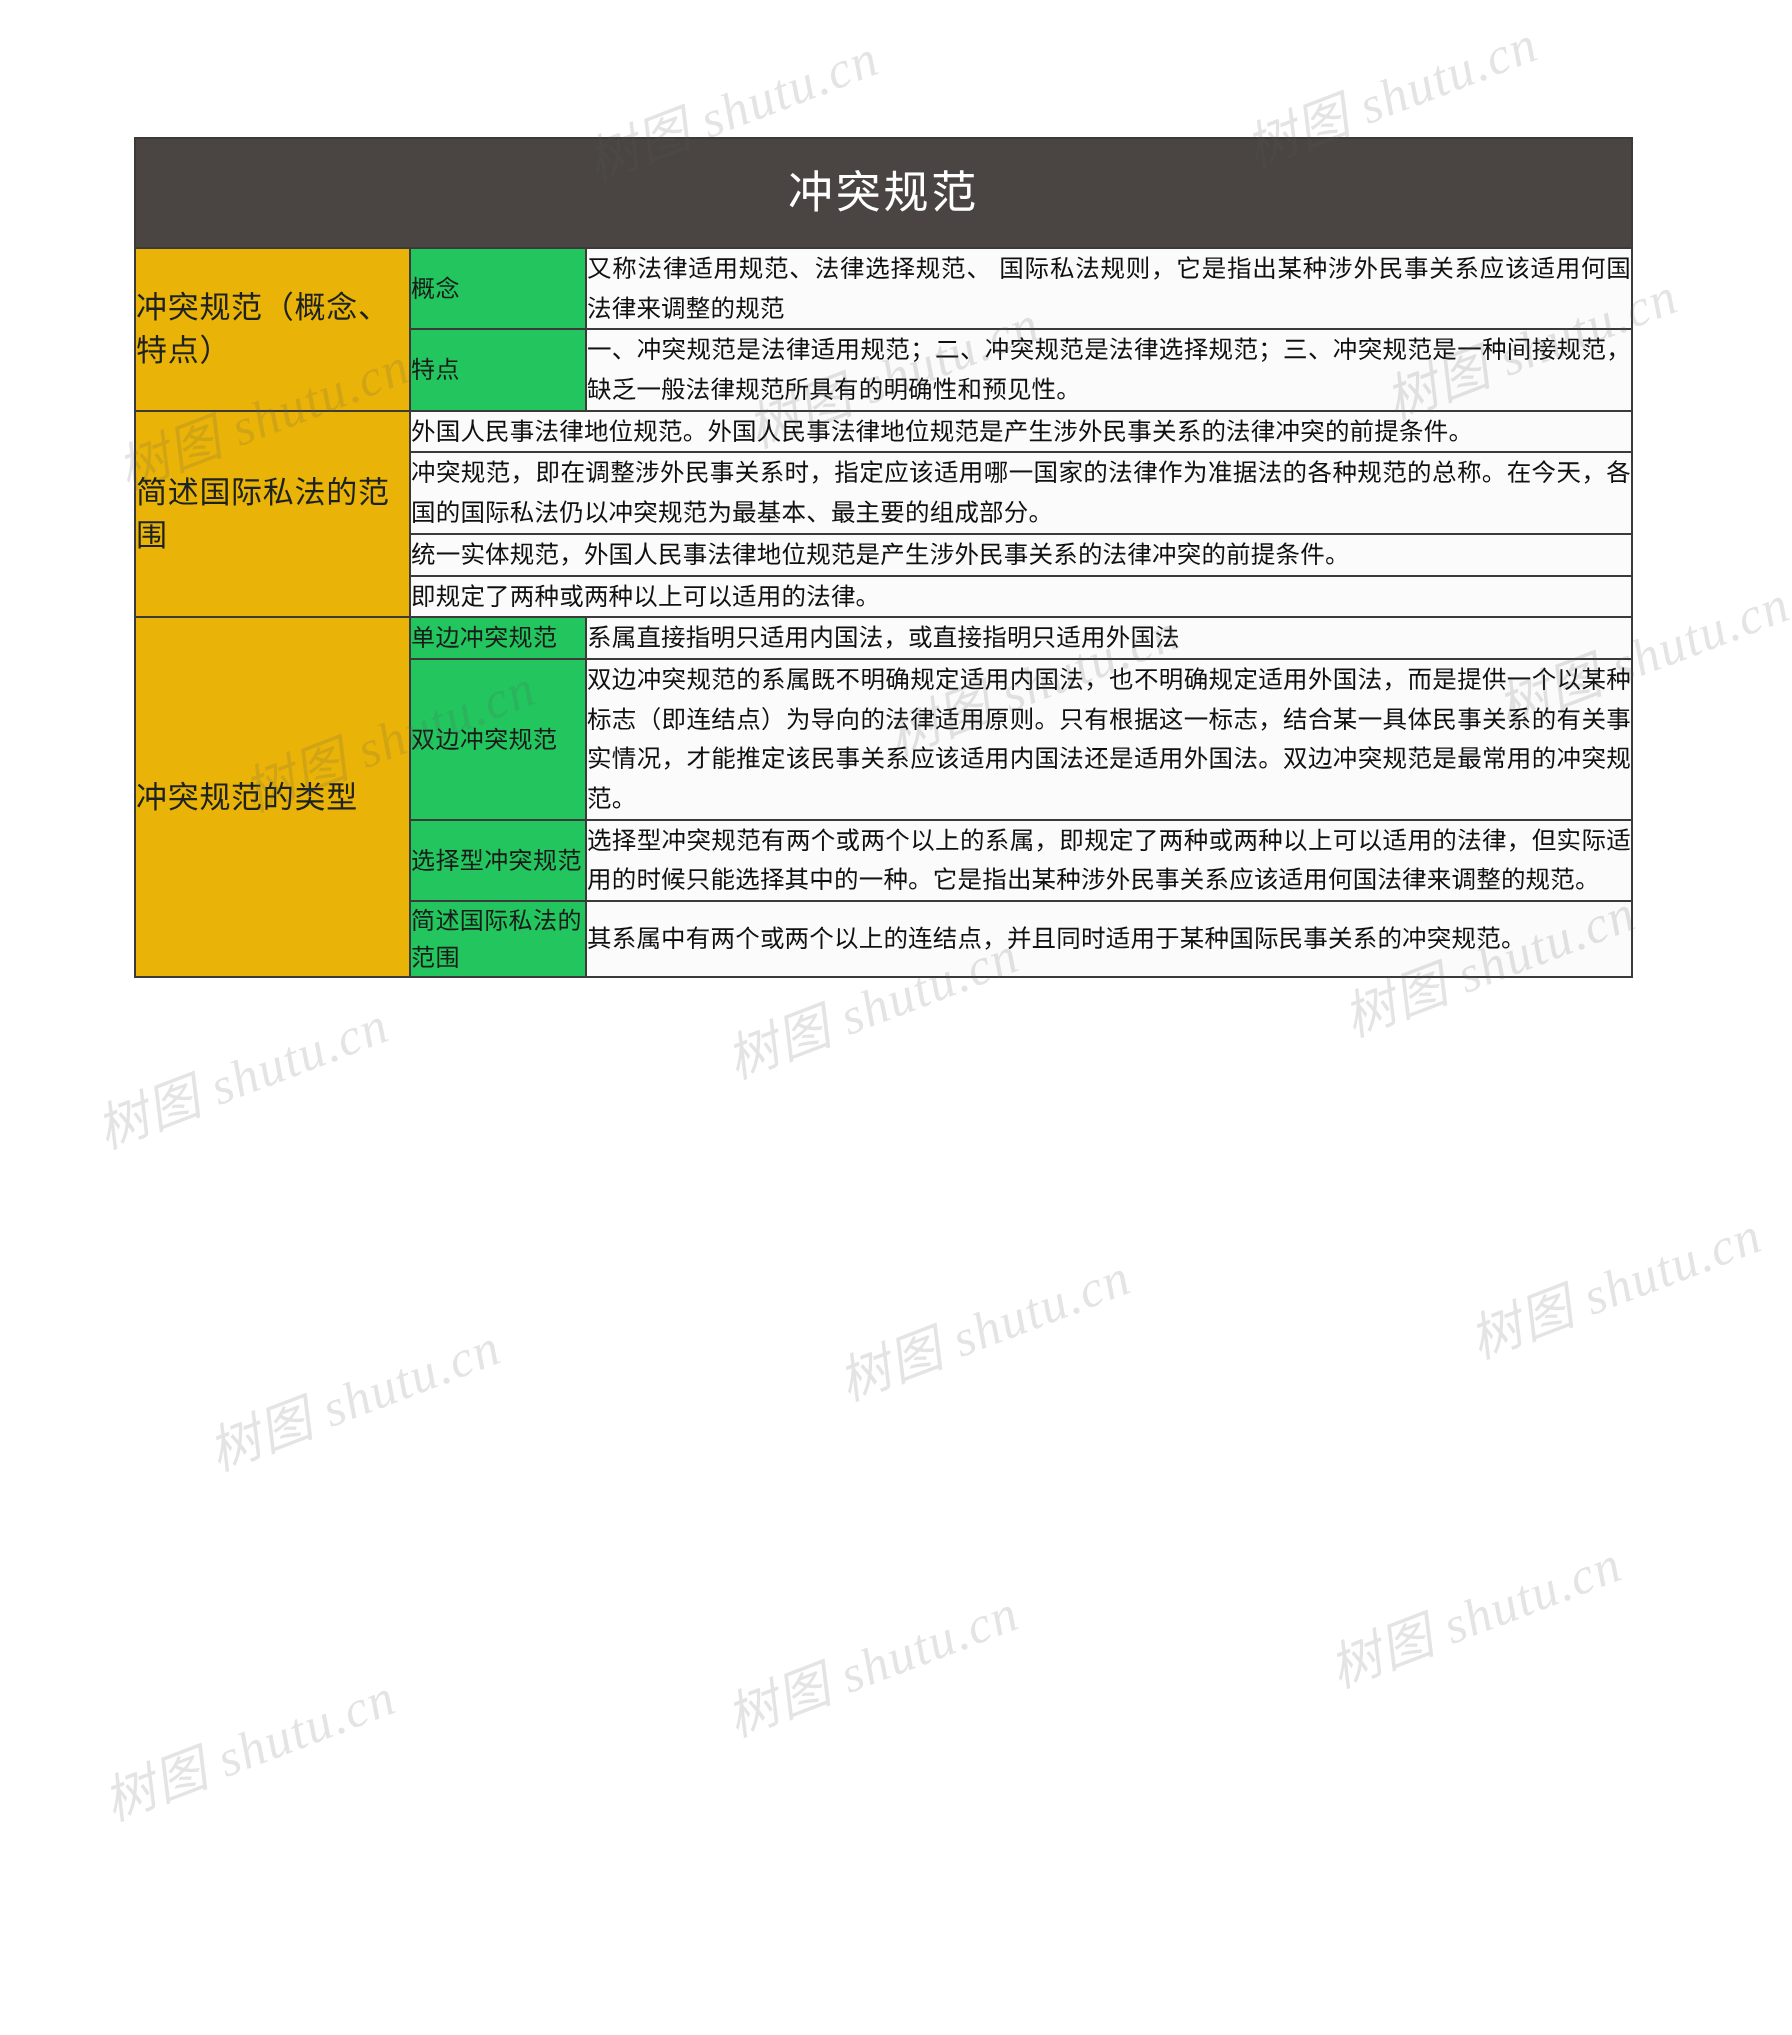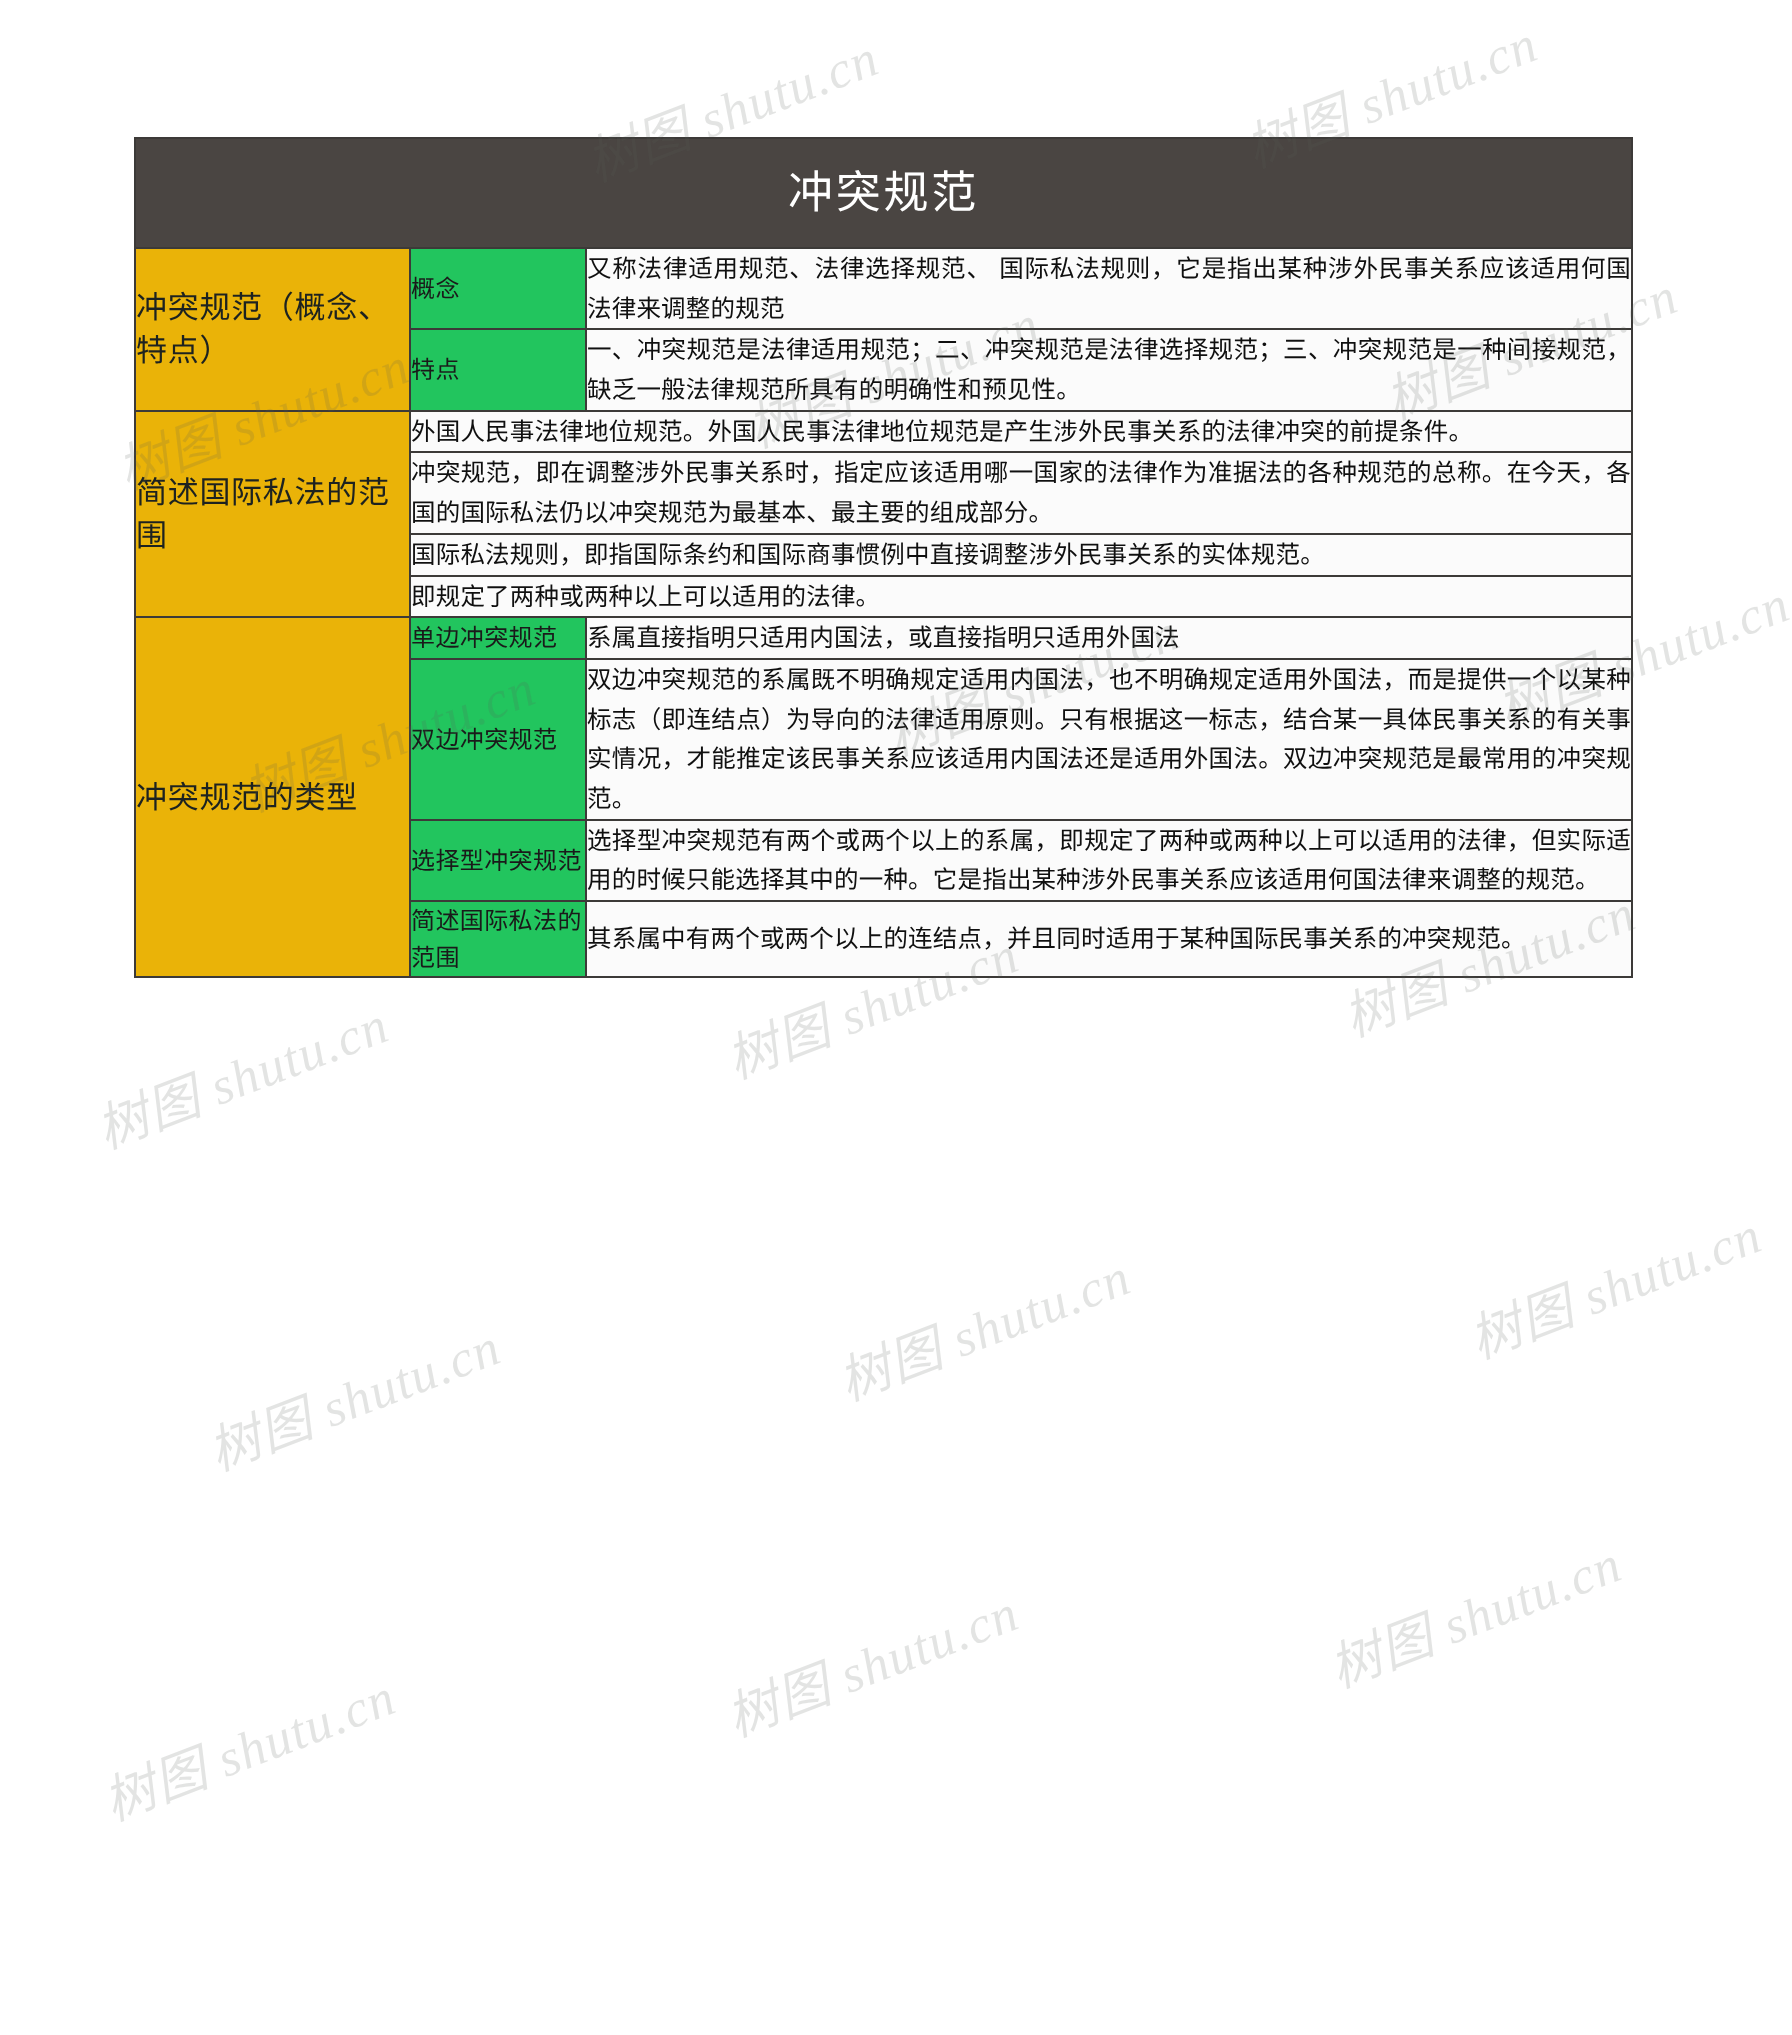--- a/index.html
+++ b/index.html
@@ -151,21 +151,21 @@
       </tr>
 
       <tr>
         <td class="branch-cell" rowspan="4">简述国际私法的范围</td>
         <td class="leaf-cell" colspan="2">外国人民事法律地位规范。外国人民事法律地位规范是产生涉外民事关系的法律冲突的前提条件。</td>
       </tr>
       <tr>
         <td class="leaf-cell" colspan="2">冲突规范，即在调整涉外民事关系时，指定应该适用哪一国家的法律作为准据法的各种规范的总称。在今天，各国的国际私法仍以冲突规范为最基本、最主要的组成部分。</td>
       </tr>
       <tr>
-        <td class="leaf-cell" colspan="2">国际私法规则，即指国际条约和国际商事惯例中直接调整涉外民事关系的实体规范。</td>
+        <td class="leaf-cell" colspan="2">统一实体规范，外国人民事法律地位规范是产生涉外民事关系的法律冲突的前提条件。</td>
       </tr>
       <tr>
         <td class="leaf-cell" colspan="2">即规定了两种或两种以上可以适用的法律。</td>
       </tr>
 
       <tr>
         <td class="branch-cell" rowspan="4">冲突规范的类型</td>
         <td class="sub-cell">单边冲突规范</td>
         <td class="leaf-cell">系属直接指明只适用内国法，或直接指明只适用外国法</td>
       </tr>

